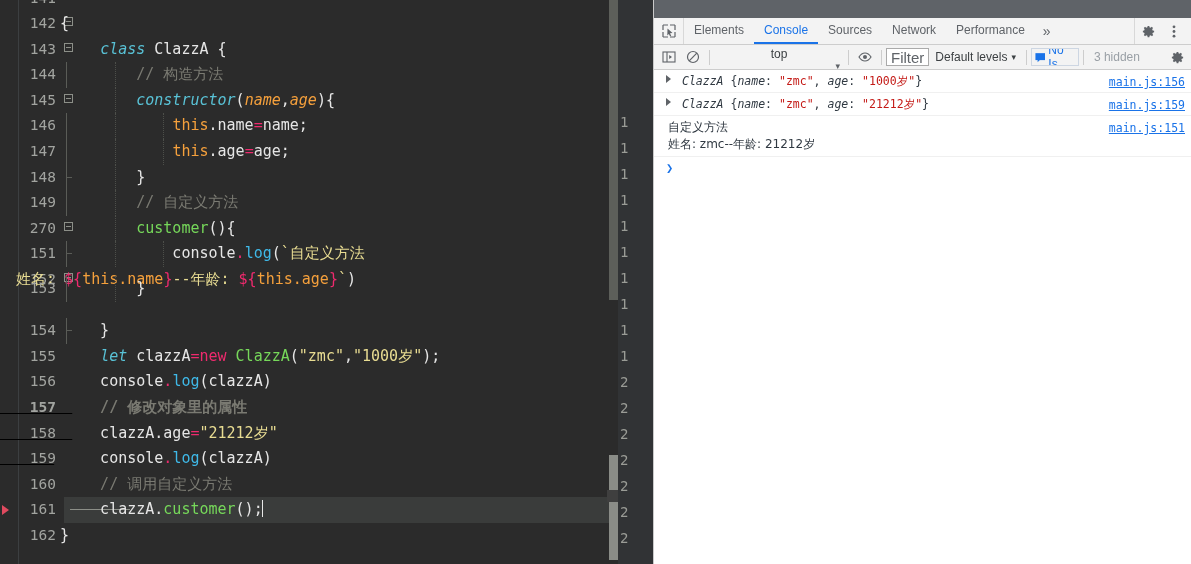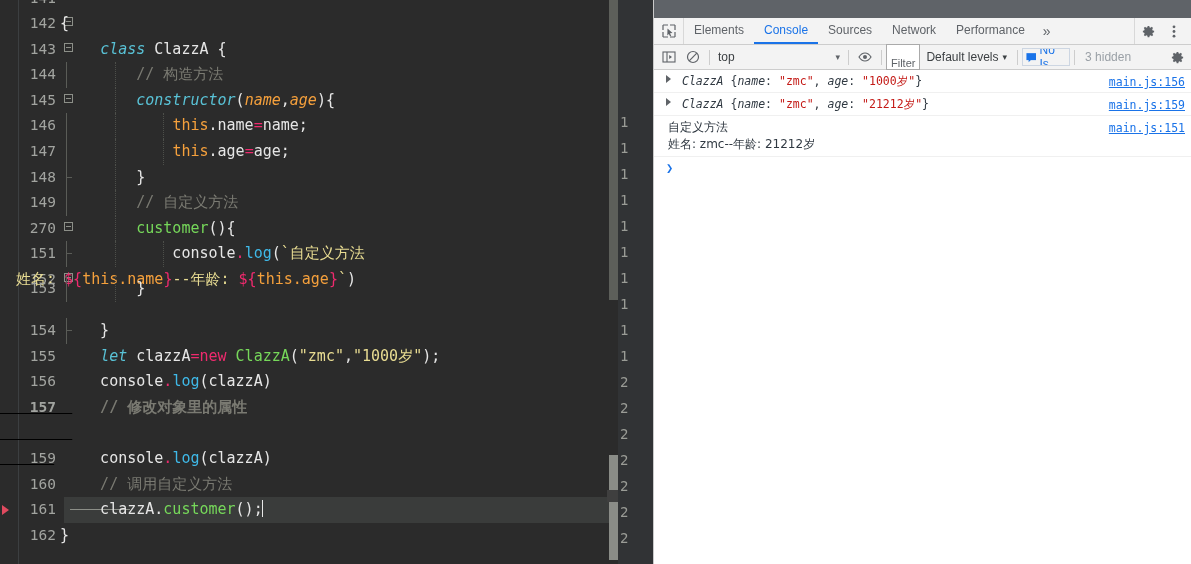--- a/index.html
+++ b/index.html
@@ -163,27 +163,27 @@
 
   .dt-consolebar {
     height:25px; display:flex; align-items:center;
     background:#f3f3f3; border-bottom:1px solid #cdcdcd;
     padding-left:3px; gap:0;
   }
   .cb-btn { width:24px; height:22px; display:flex; align-items:center; justify-content:center; cursor:pointer; }
   .cb-sep { width:1px; height:15px; background:#cdcdcd; margin:0 4px; }
   .cb-context {
     display:flex; align-items:center; min-width:130px; height:20px;
-    padding:0 4px; cursor:pointer;
+    padding:0 4px; cursor:pointer;flex-direction:column;
   }
   .cb-context .lbl { color:#3c4043; font-size:12px; }
   .cb-context .arrow { margin-left:auto; color:#5f6368; font-size:9px; }
   .cb-filter {
-    border:1px solid #aaa; background:#fff; height:18px; padding:12px 4px;
-    font-size:11px; color:#5f6368; display:flex; align-items:flex-start; cursor:text;
+    border:1px solid #aaa; background:#fff; height:18px; padding:4px 4px;
+    font-size:15px; color:#5f6368; display:flex; align-items:center; cursor:text;
     min-width:34px;
   }
   .cb-levels { display:flex; align-items:center; color:#3c4043; font-size:12px; padding:0 6px; cursor:pointer; }
   .cb-levels .arrow { margin-left:4px; font-size:9px; }
   .cb-issues {
     display:flex; align-items:center; gap:3px;
     color:#1a73e8; font-size:12px; border:1px solid #cdd6e2;
     height:18px; padding:0 3px; cursor:pointer; max-width:48px; overflow:hidden;
   }
   .cb-hidden { color:#9aa0a6; font-size:12px; padding:0 6px; white-space:nowrap; }
@@ -336,20 +336,24 @@
       <div class="line" style="position:absolute; top:369.4px; left:0; width:653px;text-decoration:underline;">
         <span class="ln">156</span>
         <span class="txt"><span class="k-plain">    console</span><span class="k-dot">.</span><span class="k-method">log</span><span class="k-plain">(clazzA)</span></span>
       </div>
 
       <div class="line" style="position:absolute; top:395px; left:0; width:653px;font-weight:bold;">
         <span class="ln">157</span>
         <span class="txt"><span class="k-comment">    // 修改对象里的属性</span></span>
       </div>
 
+      <div class="line" style="position:absolute; top:420.6px; left:0; width:653px;">
+        <span class="ln">158</span>
+        <span class="txt"><span class="k-plain">    clazzA.age</span><span class="k-op">=</span><span class="k-str">"21212岁"</span></span>
+      </div>
 
       <div class="line" style="position:absolute; top:446.2px; left:0; width:653px;">
         <span class="ln">159</span>
         <span class="txt"><span class="k-plain">    console</span><span class="k-dot">.</span><span class="k-method">log</span><span class="k-plain">(clazzA)</span></span>
       </div>
 
       <div class="line" style="position:absolute; top:471.8px; left:0; width:653px;">
         <span class="ln">160</span>
         <span class="txt"><span class="k-comment">    // 调用自定义方法</span></span>
       </div>

